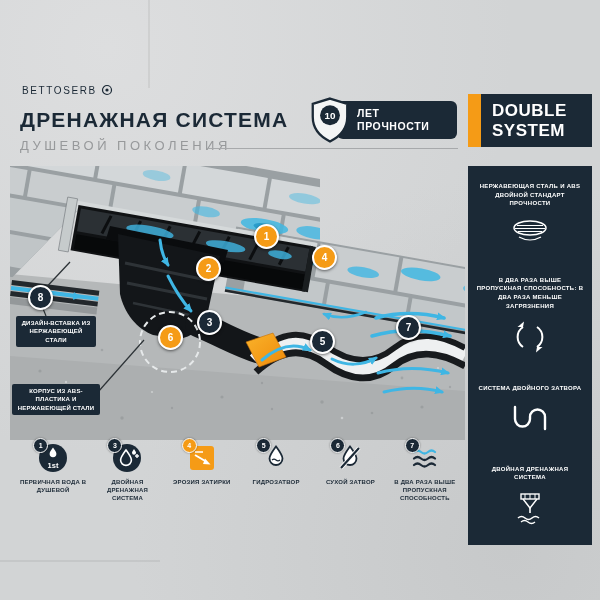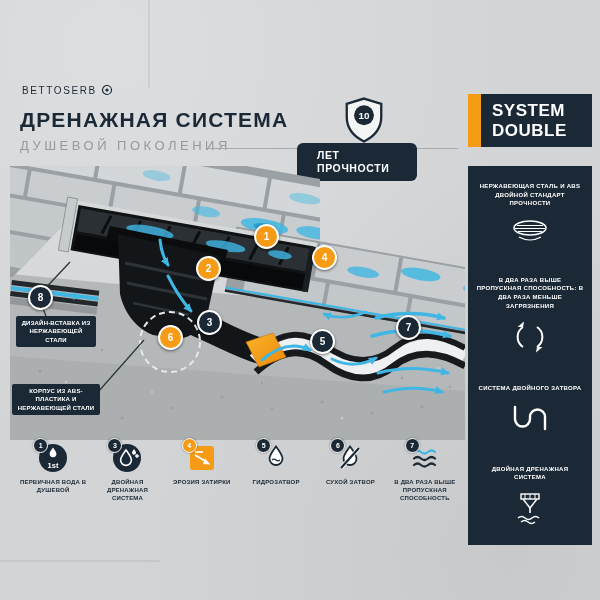--- a/index.html
+++ b/index.html
@@ -11,21 +11,21 @@
       radial-gradient(circle at 85% 92%, #c7c9ca 0%, rgba(199,201,202,0) 50%),
       #d2d4d5;
   }
   .seam{position:absolute;background:rgba(0,0,0,.06);}
   
   .brand{position:absolute;left:22px;top:84px;font-size:10px;font-weight:normal;letter-spacing:1.6px;display:flex;align-items:center;gap:4px;}
   .title{position:absolute;left:20px;top:108px;font-size:21px;font-weight:800;letter-spacing:1.2px;}
   .subtitle{position:absolute;left:20px;top:138px;font-size:13px;letter-spacing:3.5px;color:#97999b;font-weight:500;}
   .hline{position:absolute;left:208px;top:148px;width:250px;height:1px;background:#a7a9ab;}
   
-  .warranty{position:absolute;left:310px;top:97px;display:flex;align-items:center;flex-direction:column;}
+  .warranty{position:absolute;left:310px;top:97px;display:flex;align-items:center;}
   .w-shield{position:relative;z-index:2;}
   .w-box{margin-left:-13px;background:#1b2936;color:#fff;border-radius:6px;padding:6px 28px 6px 20px;line-height:1.25;}
   .w-box .l1,.w-box .l2{font-size:10.5px;font-weight:700;letter-spacing:.6px;display:block;}
   
   .ds{position:absolute;left:468px;top:94px;width:124px;height:53px;display:flex;}
   .ds-bar{width:13px;background:#f59b16;}
   .ds-box{flex:1;background:#1b2936;color:#fff;display:flex;flex-direction:column;justify-content:center;padding-left:11px;font-size:17px;font-weight:800;letter-spacing:.5px;line-height:1.15;}
   
   .sidebar{position:absolute;left:468px;top:166px;width:124px;height:379px;background:#1b2936;box-sizing:border-box;
     padding:16px 8px 20px 8px;display:flex;flex-direction:column;justify-content:space-between;}
@@ -77,22 +77,22 @@
     </svg>
     <div class="w-box">
       <span class="l1">ЛЕТ</span>
       <span class="l2">ПРОЧНОСТИ</span>
     </div>
   </div>
 
   <div class="ds">
     <div class="ds-bar"></div>
     <div class="ds-box">
+      <span>DOUBLE</span>
       <span>SYSTEM</span>
-      <span>DOUBLE</span>
     </div>
   </div>
 
   <div class="sidebar">
     <div class="sb-feature">
       <div class="sb-label">НЕРЖАВЕЮЩАЯ СТАЛЬ И ABS ДВОЙНОЙ СТАНДАРТ ПРОЧНОСТИ</div>
       <svg width="42" height="28" viewBox="0 0 42 28">
         <ellipse cx="21" cy="11" rx="16" ry="7" fill="none" stroke="#fff" stroke-width="1.5"></ellipse>
         <line x1="8" y1="8.5" x2="34" y2="8.5" stroke="#fff" stroke-width="1"></line>
         <line x1="6" y1="11.5" x2="36" y2="11.5" stroke="#fff" stroke-width="1"></line>

